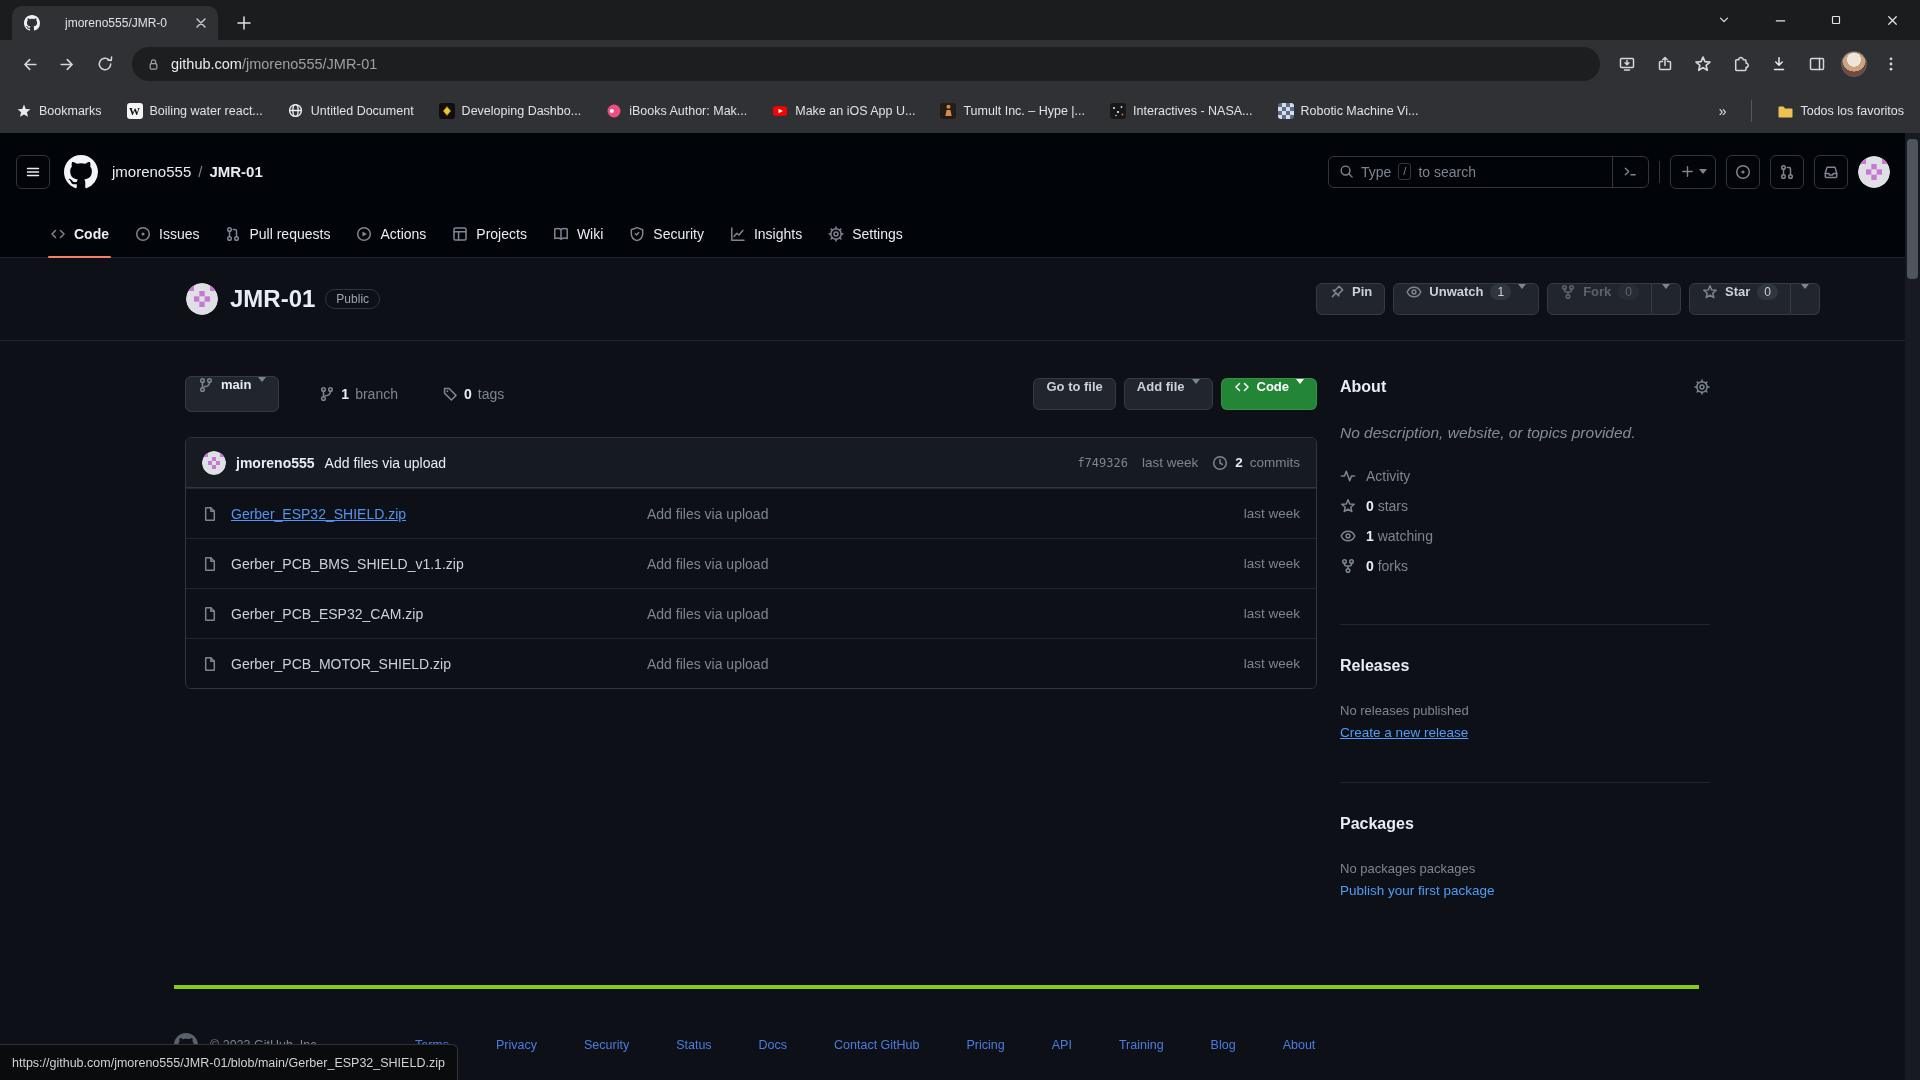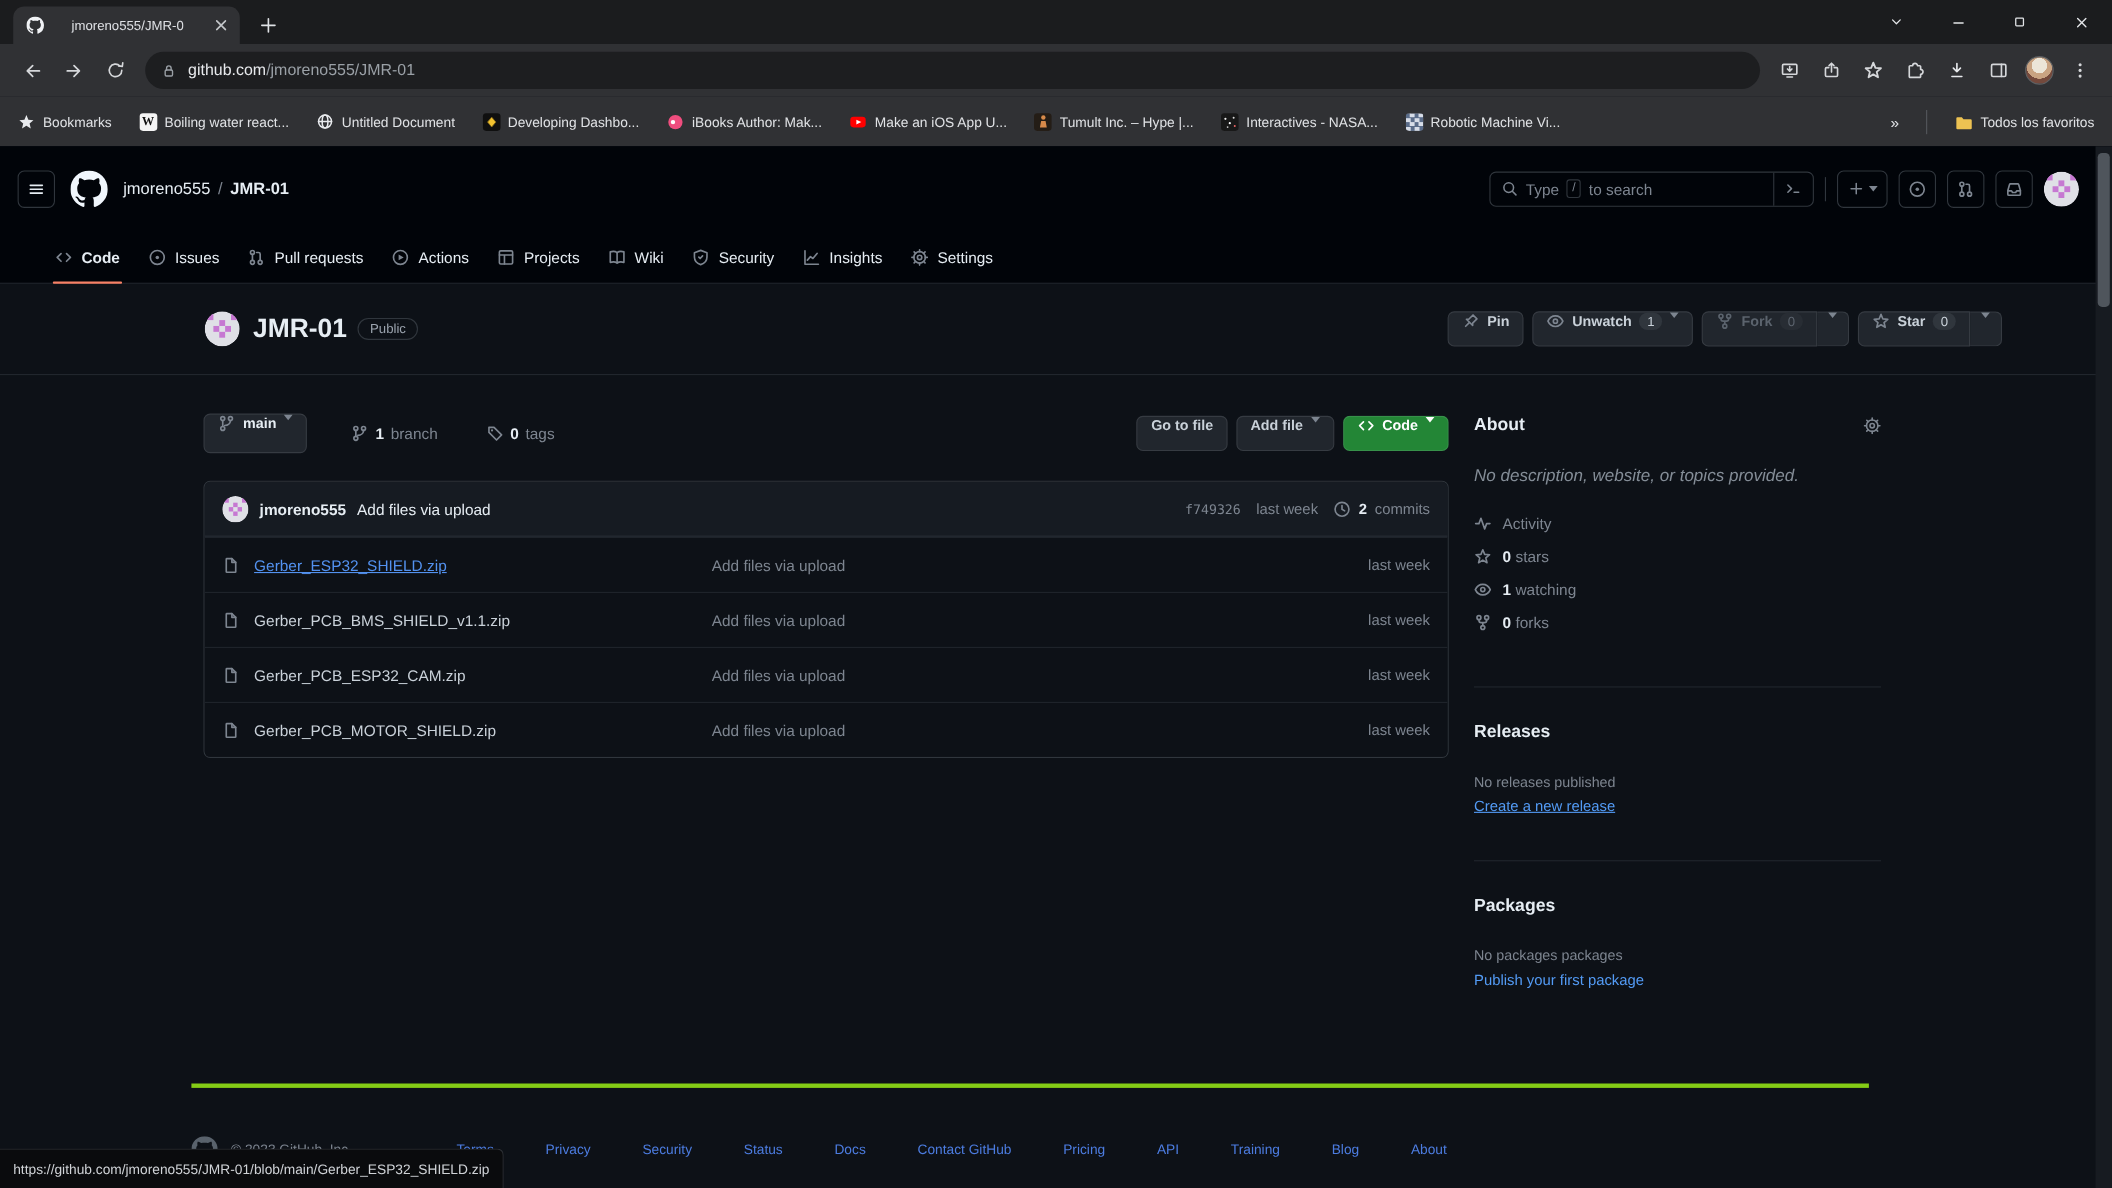--- a/index.html
+++ b/index.html
@@ -44,21 +44,21 @@
   
   .gh{position:absolute;top:133px;left:0;right:0;bottom:0;background:#0d1117;color:#e6edf3;font-size:14px;}
   .gh-header{height:77px;background:#010409;display:flex;align-items:center;padding:0 30px 0 16px;gap:14px;}
   .iconbtn{width:34px;height:34px;border:1px solid #30363d;border-radius:6px;background:transparent;
            display:flex;align-items:center;justify-content:center;color:#7d8590;flex:none;}
   .gh-logo{color:#f0f6fc;}
   .crumb{display:flex;align-items:center;gap:7px;font-size:15px;color:#e6edf3;}
   .crumb .sep{color:#7d8590;}
   .crumb .repo{font-weight:700;}
   .gh-right{margin-left:auto;display:flex;align-items:center;gap:10px;}
-  .search{width:295px;height:32px;border:1px solid #30363d;border-radius:6px;display:flex;align-items:center;
+  .search{width:321px;height:32px;border:1px solid #30363d;border-radius:6px;display:flex;align-items:center;
           padding-left:10px;color:#7d8590;font-size:14px;gap:7px;}
   .keycap{border:1px solid #30363d;border-radius:3px;padding:0 4px;font-size:11px;line-height:15px;}
   .cmdslot{margin-left:auto;width:36px;height:100%;border-left:1px solid #30363d;display:flex;align-items:center;justify-content:center;}
   .vdiv{width:1px;height:22px;background:#30363d;}
   .identicon{border-radius:50%;overflow:hidden;flex:none;}
 
   .gh-nav{height:48px;background:#010409;border-bottom:1px solid #21262d;display:flex;align-items:center;padding:0 0 0 37px;}
   .ghtab{height:48px;display:flex;align-items:center;gap:8px;padding:0 13px;font-size:14px;color:#e6edf3;position:relative;white-space:nowrap;}
   .ghtab .ticon{color:#7d8590;}
   .ghtab.active{font-weight:700;}

